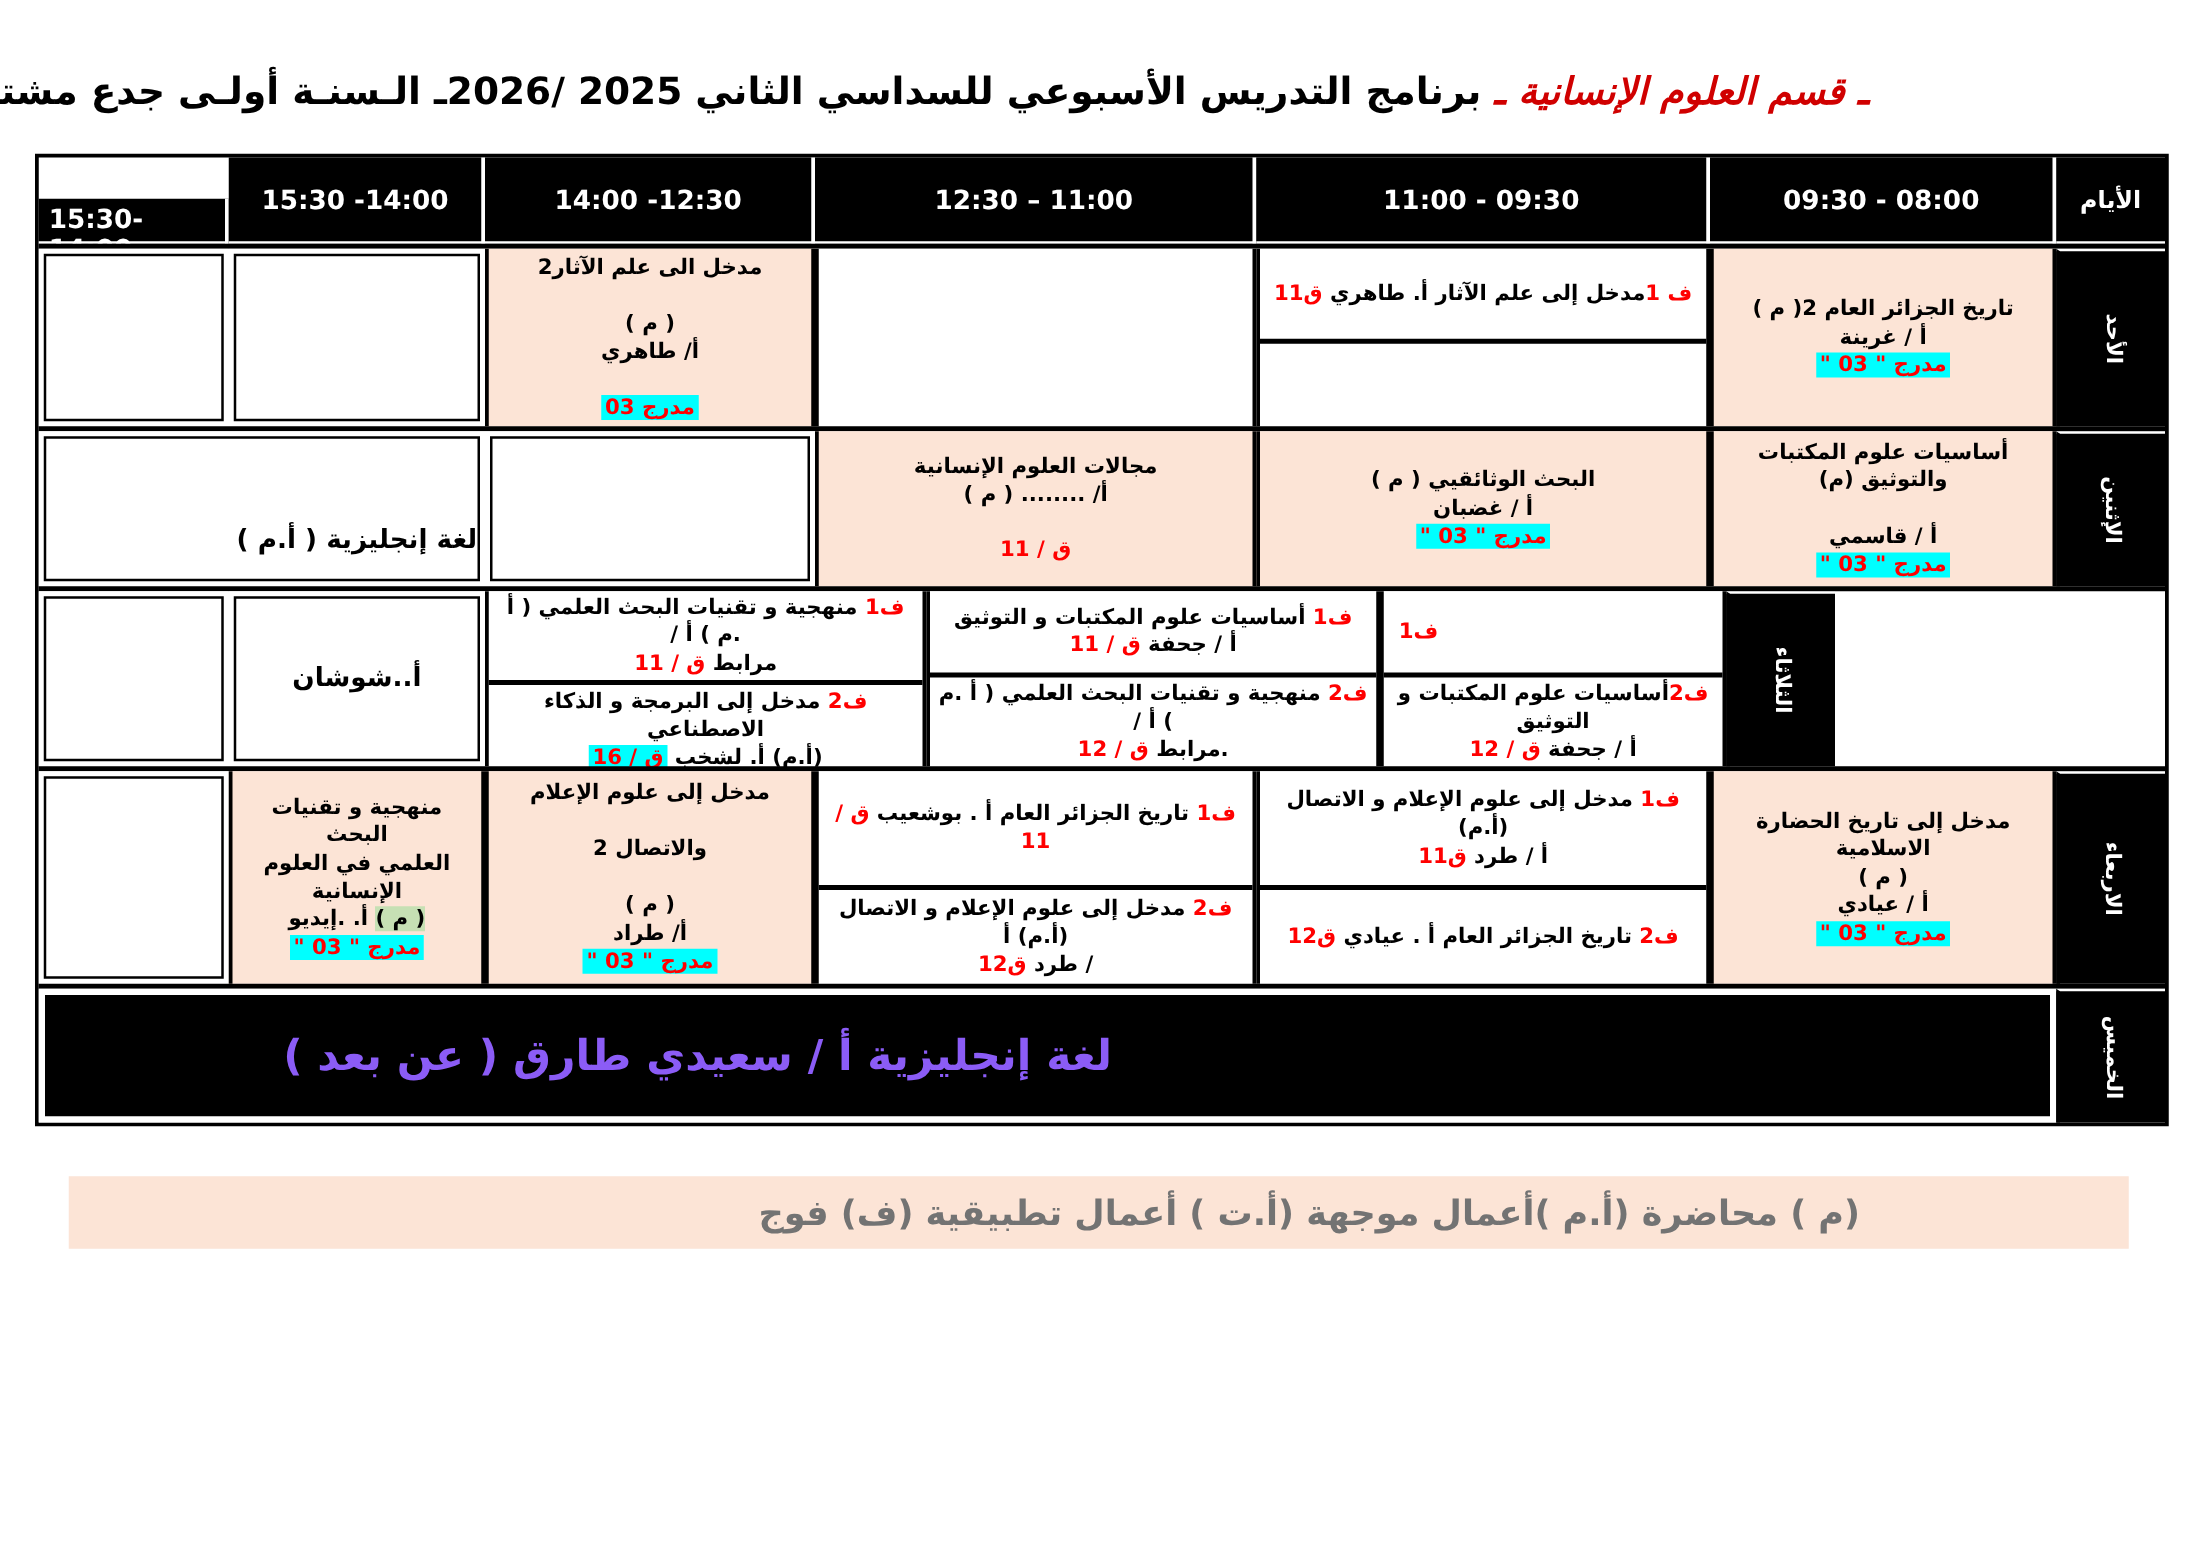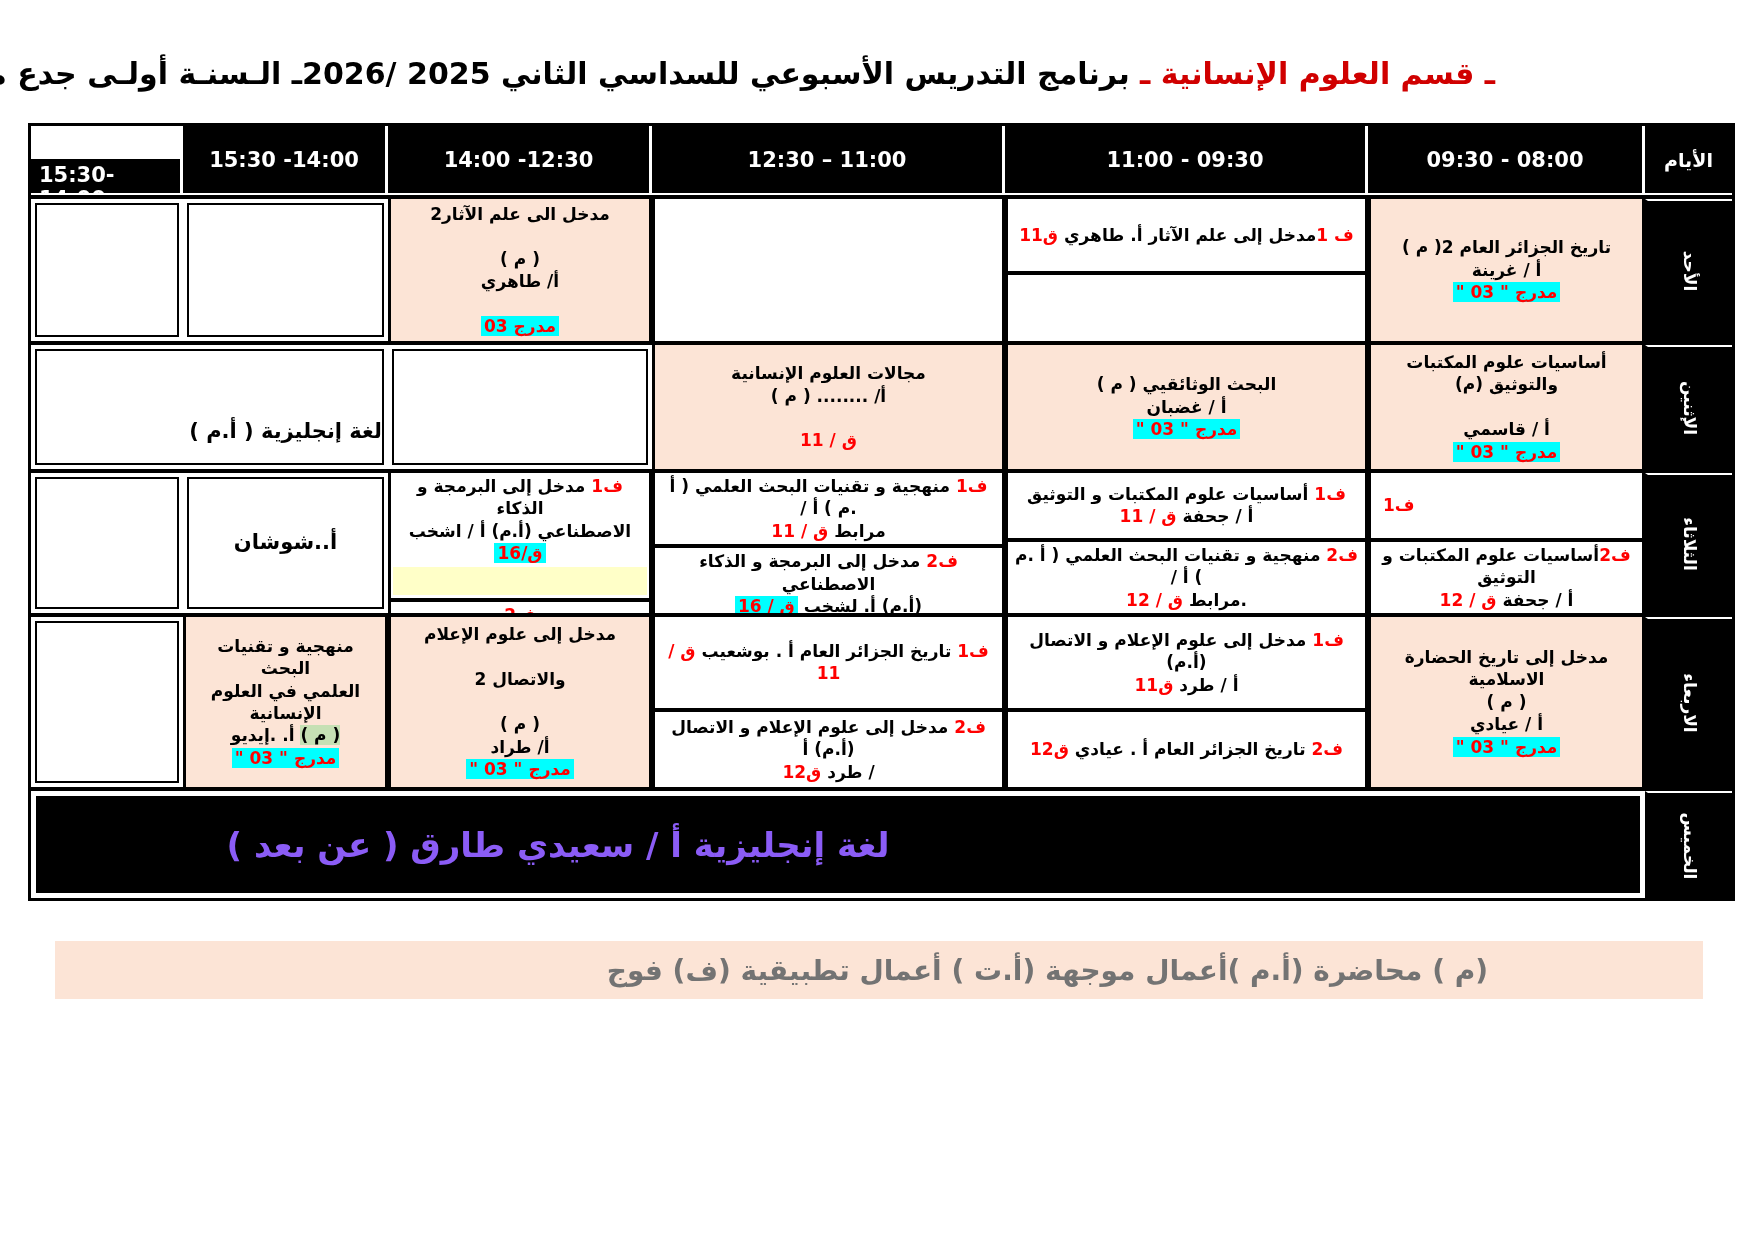--- a/index.html
+++ b/index.html
@@ -2,21 +2,21 @@
 <html lang="ar"><head>
 <meta charset="utf-8">
 <style>
   html,body{margin:0;padding:0;background:#ffffff;}
   .page{position:relative;width:1755px;height:1241px;background:#fff;
         font-family:"DejaVu Sans",sans-serif;overflow:hidden;}
 
   
   .title{position:absolute;top:56px;right:260px;direction:rtl;white-space:nowrap;
          font-size:30px;font-weight:bold;color:#000;}
-  .title .red{color:#d00000;}
+  .title .red{color:#d00000;font-style:italic;}
 
   
   .tt{position:absolute;left:28px;top:123px;width:1707px;height:778px;
       border:3px solid #000;box-sizing:border-box;display:flex;flex-direction:column;
       font-weight:bold;}
   .row{display:flex;flex:0 0 auto;border-top:4px solid #000;box-sizing:border-box;}
   .row:first-child{border-top:none;}
   .row > div{box-sizing:border-box;flex:0 0 auto;}
 
   
@@ -171,32 +171,20 @@
         </div>
       <div class="slot" style="width:205px">
           <div class="inbox">
             <div class="ln"><span>لغة إنجليزية  ( أ.م )</span></div>
             <div class="ln">&nbsp;</div>
             <div class="ln"><span>أ..شوشان</span></div>
             <div class="ln">&nbsp;</div>
             <div class="ln"><span class="hc">مدرج " 03  "</span></div>
           </div>
         </div>
-      <div class="cell split" style="width:264px">
-        <div class="sub col">
-          <div class="grow">
-              <div class="ln"><span class="r">ف1 </span><span>مدخل إلى البرمجة و الذكاء</span></div>
-              <div class="ln"><span>الاصطناعي  (أ.م) أ / اشخب </span><span class="hc">ق/16</span></div>
-            </div>
-          <div class="ystrip"></div>
-        </div>
-        <div class="sub">
-            <div class="ln"><span class="r">ف2</span></div>
-          </div>
-      </div>
       <div class="cell split" style="width:353px">
         <div class="sub">
             <div class="ln"><span class="r">ف1 </span><span>منهجية و تقنيات البحث العلمي ( أ .م ) أ /</span></div>
             <div class="ln"><span>مرابط </span><span class="r">ق / 11</span></div>
           </div>
         <div class="sub">
             <div class="ln"><span class="r">ف2 </span><span>مدخل إلى البرمجة و الذكاء الاصطناعي</span></div>
             <div class="ln"><span>(أ.م)   أ. لشخب  </span><span class="hc">ق / 16</span></div>
           </div>
       </div>

